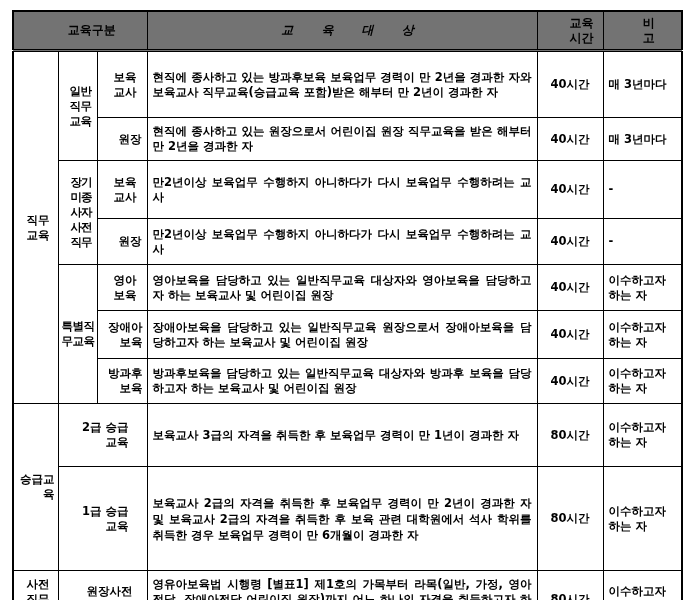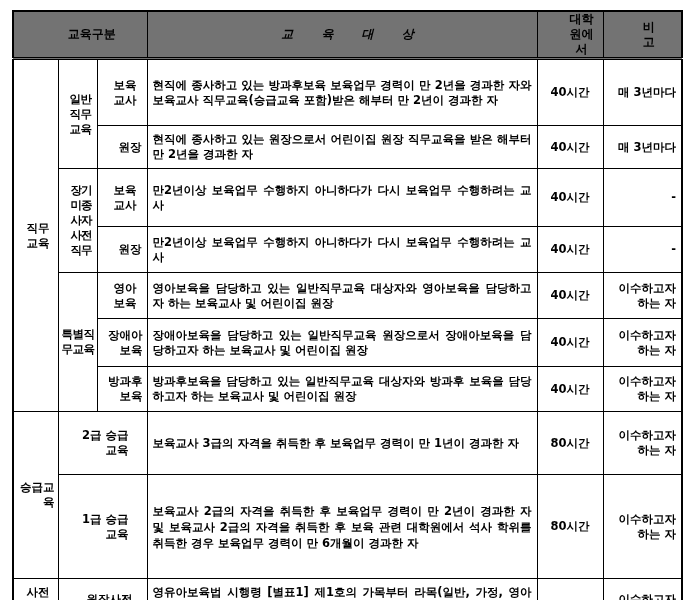--- a/index.html
+++ b/index.html
@@ -17,42 +17,42 @@
   table.edu thead th {
     background: #737373; height: 37px; font-size: 12px; text-align: center;
     border-bottom: 3px double #000;
     padding-left: 28px;
   }
   .c { text-align: right; }
   .desc { text-align: justify; text-align-last: left; padding: 2px 6px; }
   .sub { font-size: 10.5px; letter-spacing: -0.5px; }
   .narrow { font-size: 10px; letter-spacing: -1px; line-height: 14px; padding: 0 2px; }
   .hours { text-align: center; font-size: 12px; font-weight: normal; }
-  .note { text-align: right; font-size: 10px; font-weight: normal; line-height: 17px; }
+  .note { text-align: left; font-size: 10px; font-weight: normal; line-height: 17px; }
   .note-single { font-size: 9.5px; }
   .sep { letter-spacing: 12px; font-style: italic; }
   .sep2 { letter-spacing: 10px; }
 </style>
 </head>
 <body>
 
 <table class="edu">
   <colgroup>
     <col style="width:45px">
     <col style="width:39px">
     <col style="width:50px">
     <col style="width:390px">
     <col style="width:66px">
     <col style="width:79px">
   </colgroup>
   <thead>
     <tr>
       <th colspan="3">교육구분</th>
       <th class="sep">교 육 대 상</th>
-      <th>대학원에서</th>
+      <th>교육시간</th>
       <th class="sep2">비 고</th>
     </tr>
   </thead>
   <tbody>
 
     <tr style="height:67px">
       <td rowspan="7" class="c" style="padding:0 8px">직무 교육</td>
       <td rowspan="2" class="c sub">일반직무교육</td>
       <td class="c" style="padding:0 10px">보육교사</td>
       <td class="desc">현직에 종사하고 있는 방과후보육 보육업무 경력이 만 2년을 경과한 자와 보육교사 직무교육(승급교육 포함)받은 해부터 만 2년이 경과한 자</td>

